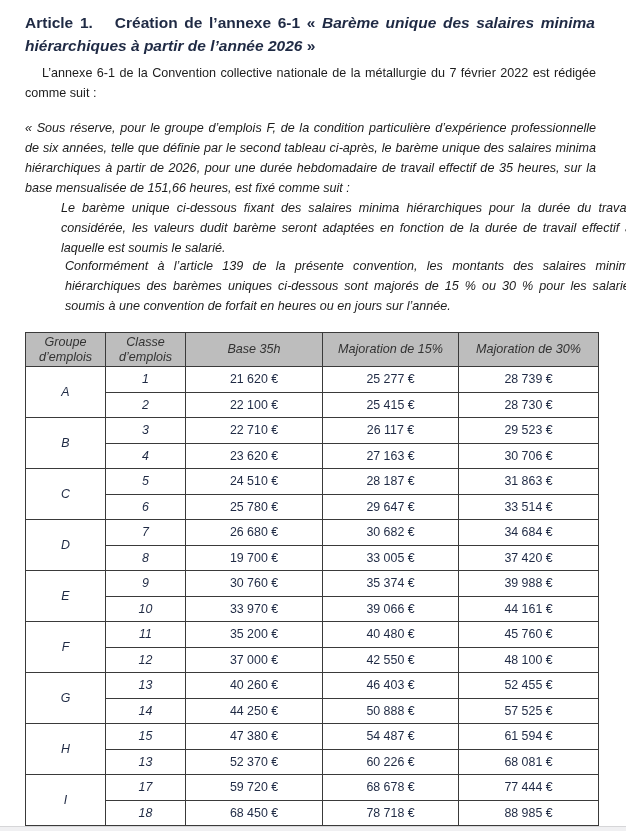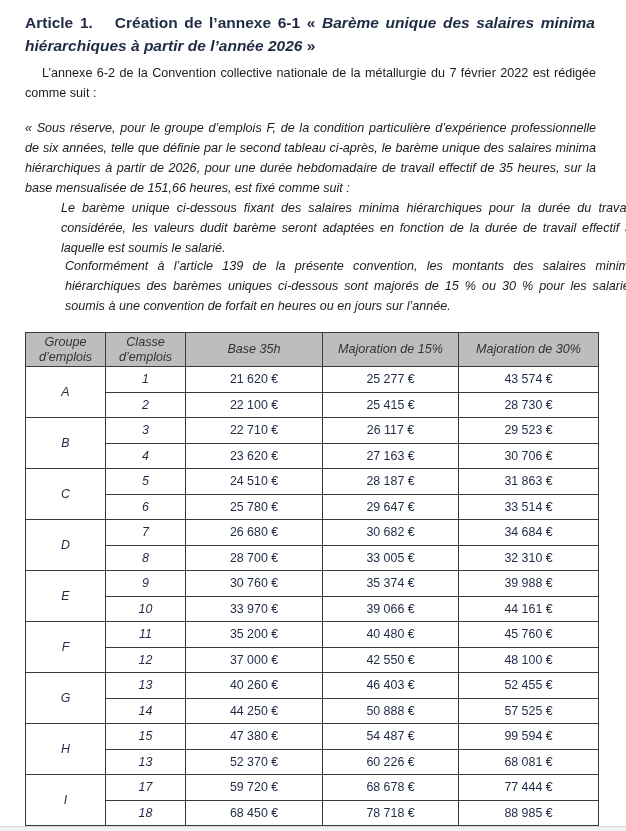--- a/index.html
+++ b/index.html
@@ -25,21 +25,21 @@
   .bottom-strip { position:absolute; left:0; top:826px; width:626px; height:5px; background:#f0f0f2; border-top:1px solid #d6d6d8; }
 </style>
 </head>
 <body>
 
 <div class="page">
   <div class="heading">
     <span class="art">Article 1.</span><span>Création de l’annexe 6-1 « </span><em>Barème unique des salaires minima hiérarchiques à partir de l’année 2026</em><span> »</span>
   </div>
 
-  <div class="para p1">L’annexe 6-2 de la Convention collective nationale de la métallurgie du 7 février 2022 est rédigée comme suit :</div>
+  <div class="para p1">L’annexe 6-1 de la Convention collective nationale de la métallurgie du 7 février 2022 est rédigée comme suit :</div>
   <div class="para it p2">« Sous réserve, pour le groupe d’emplois F, de la condition particulière d’expérience professionnelle de six années, telle que définie par le second tableau ci-après, le barème unique des salaires minima hiérarchiques à partir de 2026, pour une durée hebdomadaire de travail effectif de 35 heures, sur la base mensualisée de 151,66 heures, est fixé comme suit :</div>
   <div class="para it p3">Le barème unique ci-dessous fixant des salaires minima hiérarchiques pour la durée du travail considérée, les valeurs dudit barème seront adaptées en fonction de la durée de travail effectif à laquelle est soumis le salarié.</div>
   <div class="para it p4">Conformément à l’article 139 de la présente convention, les montants des salaires minima hiérarchiques des barèmes uniques ci-dessous sont majorés de 15 % ou 30 % pour les salariés soumis à une convention de forfait en heures ou en jours sur l’année.</div>
 
   <table class="bareme">
     <colgroup>
       <col style="width:80px">
         <col style="width:80px">
         <col style="width:137px">
         <col style="width:136px">
@@ -53,21 +53,21 @@
         <th>Majoration de 15%</th>
         <th>Majoration de 30%</th>
       </tr>
     </thead>
     <tbody id="tbody">
         <tr>
           <td class="grp" rowspan="2">A</td>
           <td class="cls">1</td>
           <td>21 620 €</td>
           <td>25 277 €</td>
-          <td>43 574 €</td>
+          <td>28 739 €</td>
         </tr>
         <tr>
           <td class="cls">2</td>
           <td>22 100 €</td>
           <td>25 415 €</td>
           <td>28 730 €</td>
         </tr>
         <tr>
           <td class="grp" rowspan="2">B</td>
           <td class="cls">3</td>
@@ -96,23 +96,23 @@
         </tr>
         <tr>
           <td class="grp" rowspan="2">D</td>
           <td class="cls">7</td>
           <td>26 680 €</td>
           <td>30 682 €</td>
           <td>34 684 €</td>
         </tr>
         <tr>
           <td class="cls">8</td>
-          <td>28 700 €</td>
+          <td>19 700 €</td>
           <td>33 005 €</td>
-          <td>32 310 €</td>
+          <td>37 420 €</td>
         </tr>
         <tr>
           <td class="grp" rowspan="2">E</td>
           <td class="cls">9</td>
           <td>30 760 €</td>
           <td>35 374 €</td>
           <td>39 988 €</td>
         </tr>
         <tr>
           <td class="cls">10</td>
@@ -144,21 +144,21 @@
           <td class="cls">14</td>
           <td>44 250 €</td>
           <td>50 888 €</td>
           <td>57 525 €</td>
         </tr>
         <tr>
           <td class="grp" rowspan="2">H</td>
           <td class="cls">15</td>
           <td>47 380 €</td>
           <td>54 487 €</td>
-          <td>99 594 €</td>
+          <td>61 594 €</td>
         </tr>
         <tr>
           <td class="cls">13</td>
           <td>52 370 €</td>
           <td>60 226 €</td>
           <td>68 081 €</td>
         </tr>
         <tr>
           <td class="grp" rowspan="2">I</td>
           <td class="cls">17</td>

